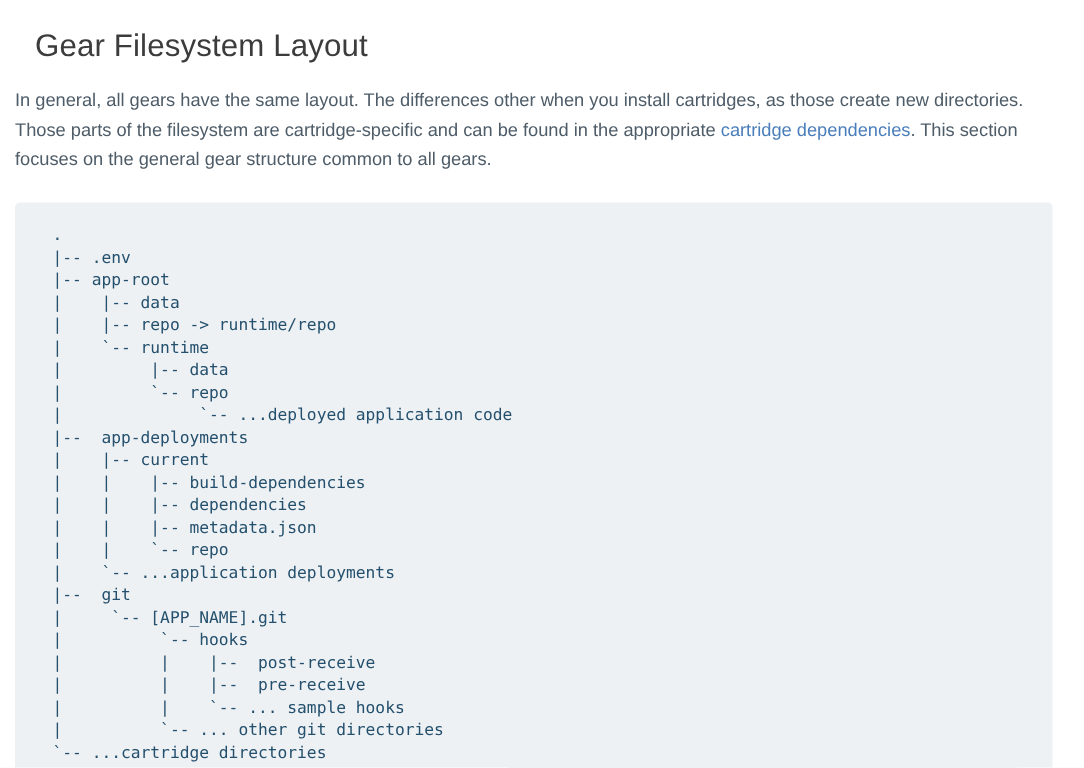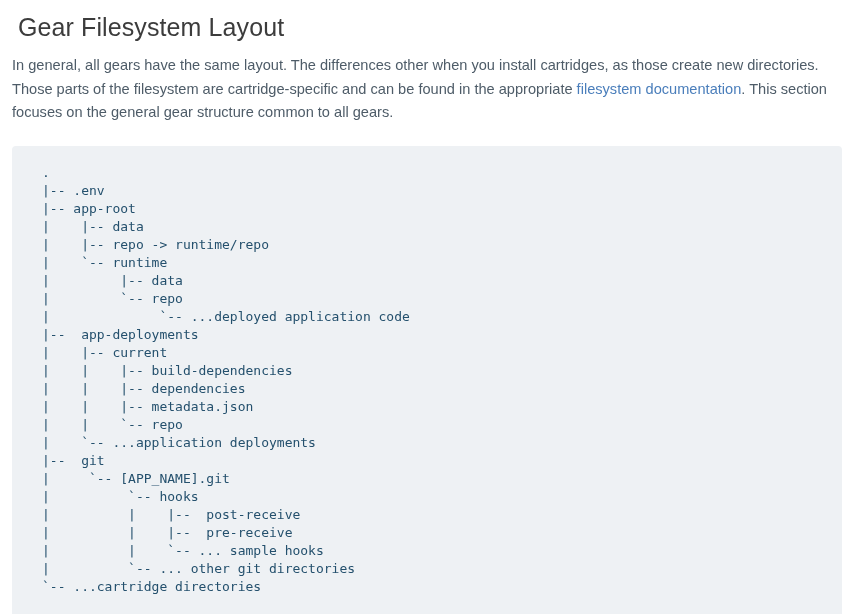--- a/index.html
+++ b/index.html
@@ -15,21 +15,21 @@
   }
   .page {
     padding: 0 12px;
     box-sizing: border-box;
   }
   .page-title {
     font-size: 25px;
     font-weight: 300;
     color: #3c3c3c;
     letter-spacing: 0.1px;
-    margin: 6px;
+    margin: 16px;
     padding-top: 4px;
     line-height: 34px;
   }
   .intro {
     font-size: 14.6px;
     color: #4e5c68;
     line-height: 23.5px;
     margin: 10px 0 0 0;
     max-width: 830px;
   }
@@ -57,21 +57,21 @@
     overflow: hidden;
   }
 </style>
 </head>
 <body>
 
 <div class="page">
 
   <h1 class="page-title">Gear Filesystem Layout</h1>
 
-  <p class="intro"><span>In general, all gears have the same layout. The differences other when you install cartridges, as those create new directories. Those parts of the filesystem are cartridge-specific and can be found in the appropriate </span><a href="#">filesystem documentation</a><span>. This section focuses on the general gear structure common to all gears.</span></p>
+  <p class="intro"><span>In general, all gears have the same layout. The differences other when you install cartridges, as those create new directories. Those parts of the filesystem are cartridge-specific and can be found in the appropriate </span><a href="#">cartridge dependencies</a><span>. This section focuses on the general gear structure common to all gears.</span></p>
 
   <div class="code-block">
     <pre class="code-pre" id="tree-pre">.
 |-- .env
 |-- app-root
 |    |-- data
 |    |-- repo -&gt; runtime/repo
 |    `-- runtime
 |         |-- data
 |         `-- repo

